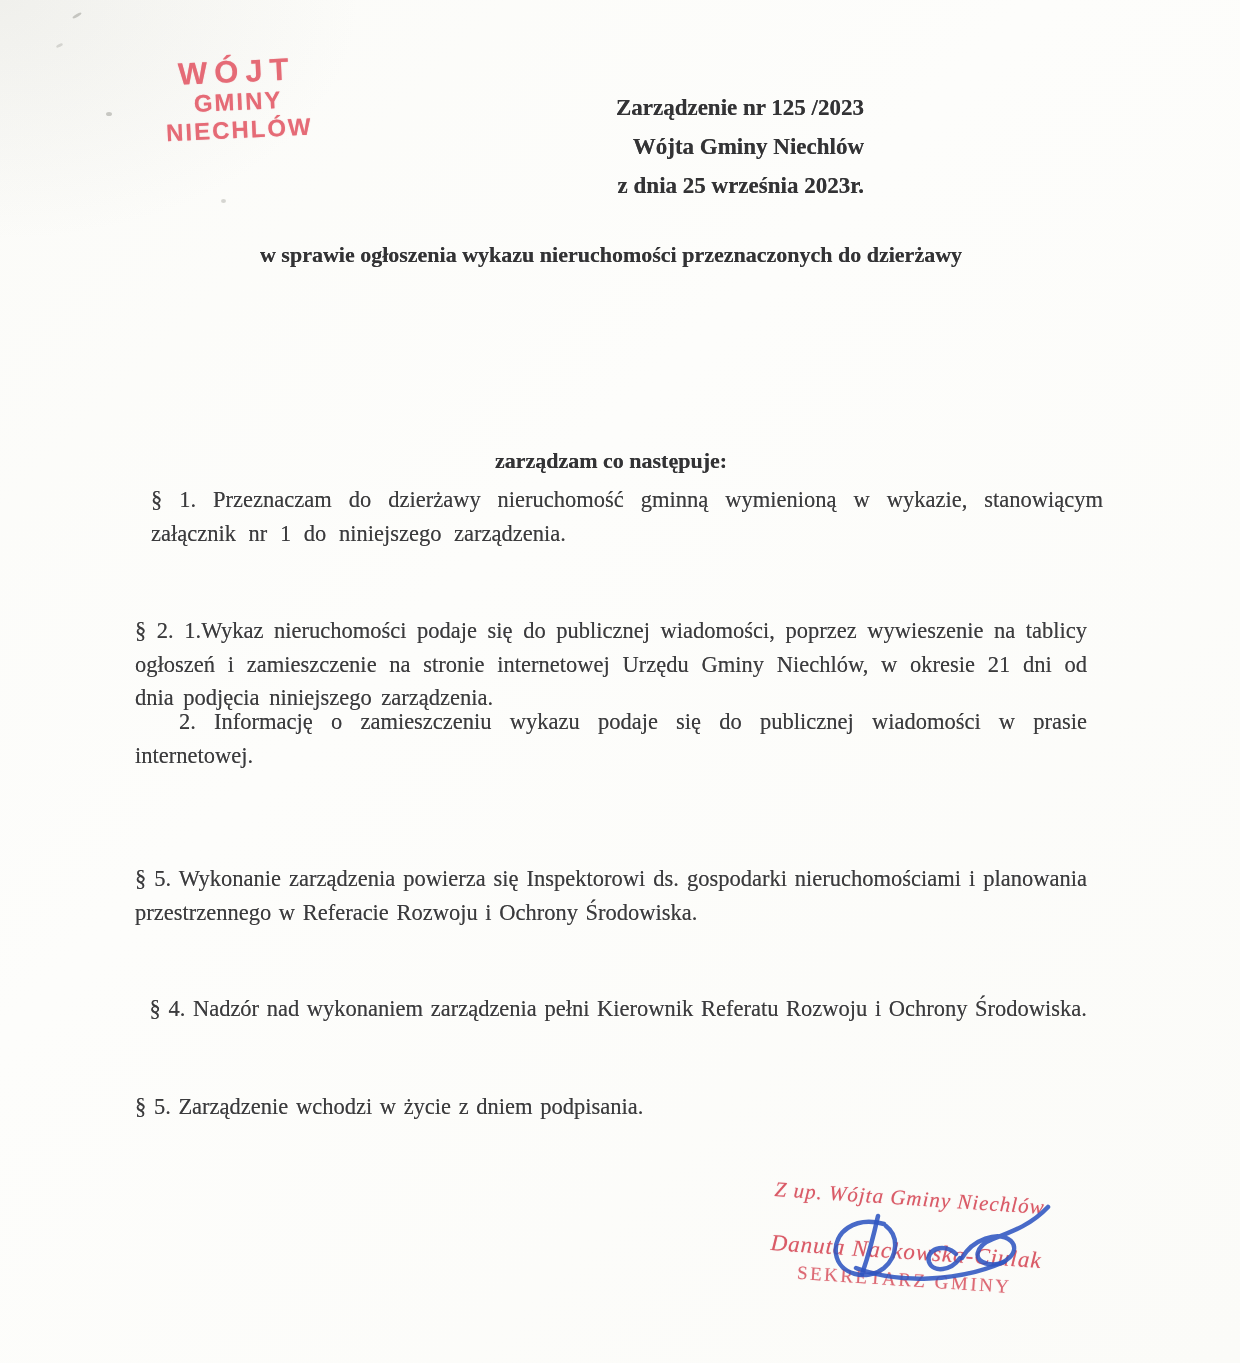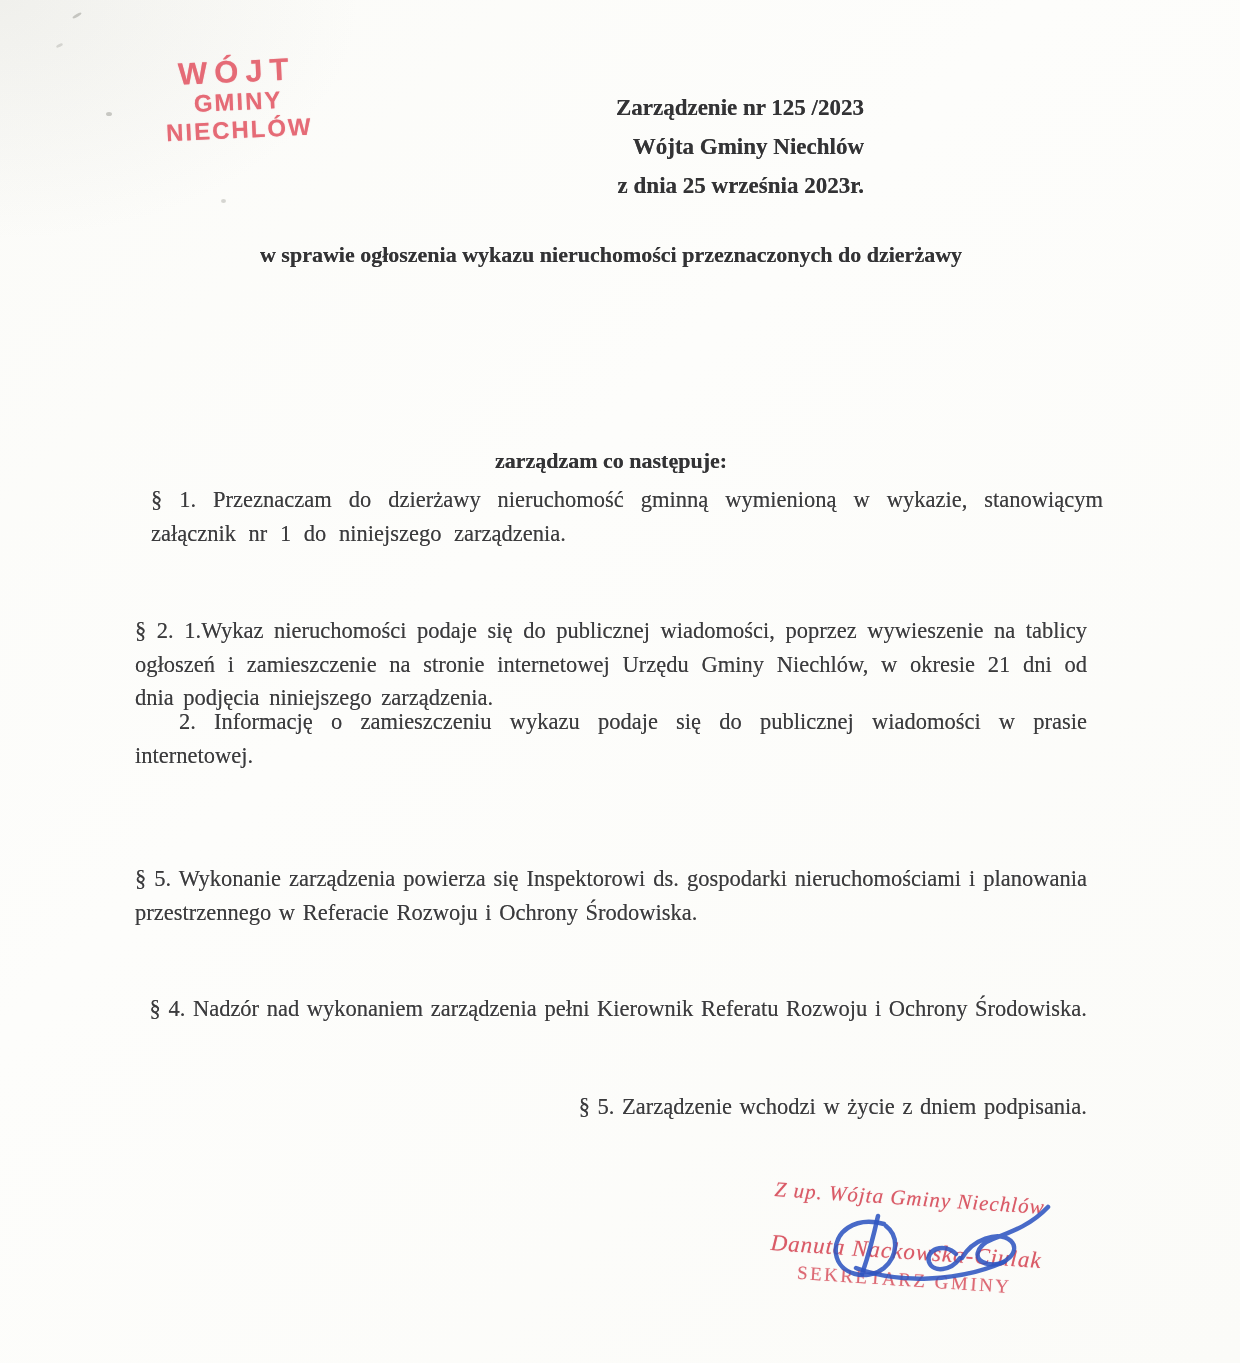--- a/index.html
+++ b/index.html
@@ -60,21 +60,21 @@
     text-align: center; font-weight: bold; color: #333335;
     font-size: 22px;
     text-shadow: 0 0 0.6px rgba(50,50,52,0.7);
     margin-top: 24px;
   }
   .sec1  { top: 483px; word-spacing: 7px; margin-left: 16px; }
   .sec2a { top: 614px; word-spacing: 4px; }
   .sec2b { top: 705px; text-indent: 44px; word-spacing: 8px; }
   .sec3  { top: 862px; word-spacing: 2px; }
   .sec4  { top: 992px;  text-align: right; }
-  .sec5  { top: 1090px; text-align: right; }
+  .sec5  { top: 1090px; text-align: left; }
 
   
   .sig-block {
     position: absolute; left: 752px; top: 1186px; width: 310px;
     transform: rotate(3.8deg);
     color: #d8525f; text-align: center;
     opacity: 0.95;
     text-shadow: 0 0 1px rgba(216,82,95,0.5);
   }
   .sig-block .sl1  { font-size: 21px; letter-spacing: 1px; font-style: italic; }

